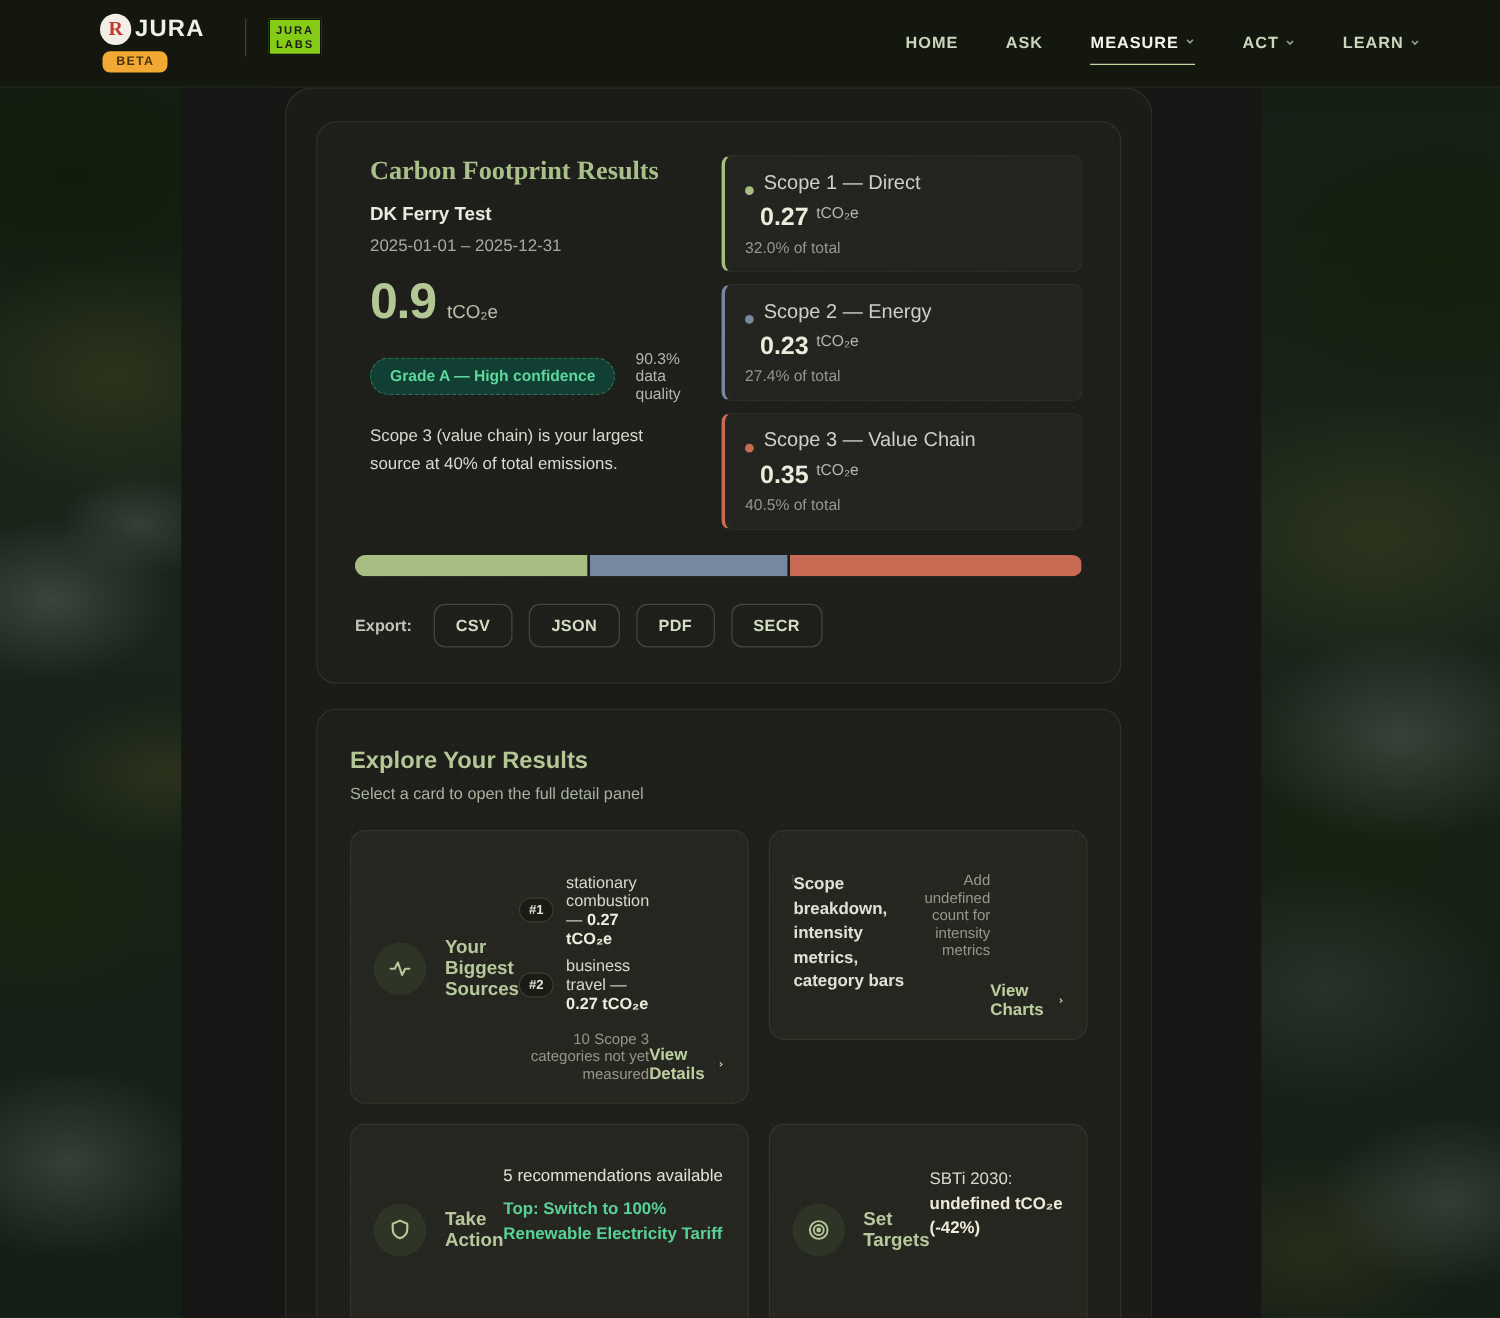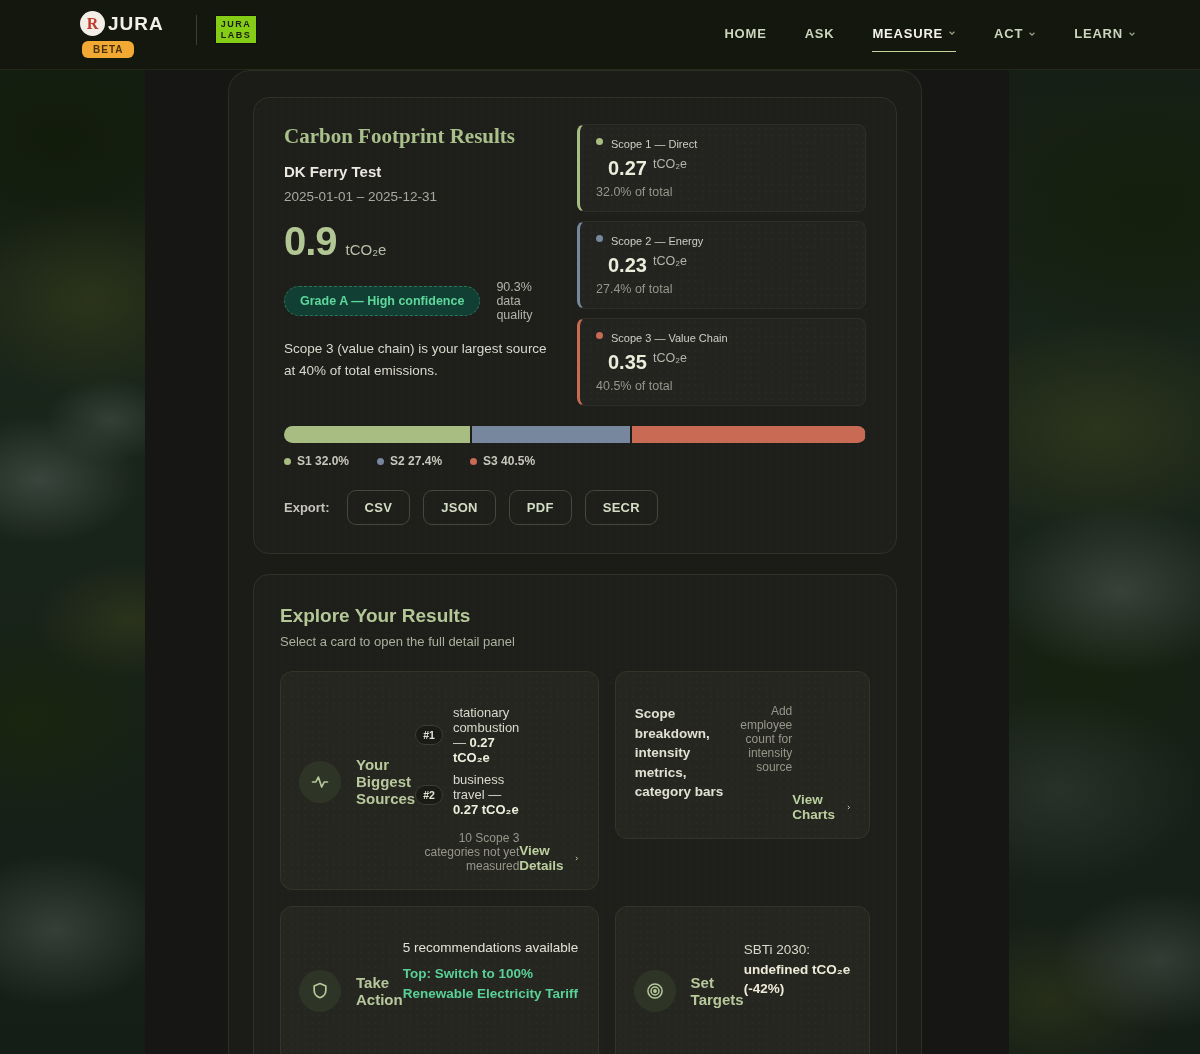--- a/index.html
+++ b/index.html
@@ -88,21 +88,21 @@
     border:1px solid #31312a;
     border-radius:16px;
     background-image:radial-gradient(rgba(255,255,255,.018) 1px, transparent 1.4px);
     background-size:8px 8px;
   }
   .results { padding:26px 30px 28px; }
   .explore { margin-top:20px; padding:30px 26px 26px; }
 
   
   .results-top { display:flex; gap:12px; }
-  .results-left { flex:1; padding-right:8px; }
+  .results-left { flex:1; padding-right:8px;margin-left:12px; }
   .results-title {
     font-family:"Liberation Serif","DejaVu Serif",serif;
     color:#a9c08b; font-size:21px; font-weight:bold;
   }
   .org { margin-top:14px; font-size:15px; font-weight:bold; color:#eceadf; }
   .period { margin-top:9px; font-size:13.5px; color:#a9a9a0; }
   .total-row { margin-top:15px; display:flex; align-items:baseline; gap:9px; }
   .total-value { font-size:40px; font-weight:bold; color:#b3c795; letter-spacing:-1px; }
   .total-unit { font-size:15px; color:#b9c0a8; }
   .badge-row { margin-top:16px; display:flex; align-items:center; gap:16px; }
@@ -114,21 +114,21 @@
   .dq { font-size:12.5px; color:#b4b4aa; }
   .insight { margin-top:16px; font-size:13.5px; line-height:1.65; color:#d9d9cd; max-width:290px; }
 
   .scope-col { width:289px; display:flex; flex-direction:column; gap:9px; }
   .scope-card {
     background:#232320; border:1px solid #2e2e28; border-left:3px solid #888;
     border-radius:8px; padding:13px 16px 12px;
     background-image:radial-gradient(rgba(255,255,255,.02) 1px, transparent 1.4px);
     background-size:7px 7px;
   }
-  .scope-label { display:flex; align-items:flex-start; gap:8px; font-size:11px; color:#cfcfc5; }
+  .scope-label { display:flex; align-items:flex-end; gap:8px; font-size:16px; color:#cfcfc5; }
   .dot { width:7px; height:7px; border-radius:50%; flex:0 0 auto; }
   .scope-value-row { margin-top:7px; display:flex; align-items:flex-start; gap:6px;margin-left:12px; }
   .scope-value { font-size:20px; font-weight:bold; color:#e9edda; }
   .scope-unit { font-size:12.5px; color:#b5b5ab; }
   .scope-share { margin-top:5px; font-size:12.5px; color:#96968c; }
 
   .stacked-bar {
     margin-top:20px; height:17px; border-radius:999px; overflow:hidden;
     display:flex; background:#2a2a25;
   }
@@ -303,34 +303,20 @@
           </div>
         </div>
       </div>
 
       <div class="stacked-bar">
           <div class="seg" style="width: 32%; background: rgb(167, 189, 130);"></div>
           <div class="seg" style="width: 27.4%; background: rgb(118, 135, 158);"></div>
           <div class="seg" style="width: 40.5%; background: rgb(201, 106, 84);"></div>
         </div>
 
-      <div class="legend">
-        <div class="legend-item">
-          <span class="dot" style="background: rgb(167, 189, 130);"></span>
-          <span>S1 32.0%</span>
-        </div>
-        <div class="legend-item">
-          <span class="dot" style="background: rgb(118, 135, 158);"></span>
-          <span>S2 27.4%</span>
-        </div>
-        <div class="legend-item">
-          <span class="dot" style="background: rgb(201, 106, 84);"></span>
-          <span>S3 40.5%</span>
-        </div>
-      </div>
 
       <div class="export-row">
         <span class="export-label">Export:</span>
         <button class="export-btn">CSV</button>
         <button class="export-btn">JSON</button>
         <button class="export-btn">PDF</button>
         <button class="export-btn">SECR</button>
       </div>
     </section>
 
@@ -368,21 +354,21 @@
           </div>
         </div>
 
         <div class="tile">
           <div class="mini-bar">
               <div class="seg" style="width: 32%; background: rgb(167, 189, 130);"></div>
               <div class="seg" style="width: 27.4%; background: rgb(118, 135, 158);"></div>
               <div class="seg" style="width: 40.5%; background: rgb(201, 106, 84);"></div>
             </div>
           <div class="tile-desc">Scope breakdown, intensity metrics, category bars</div>
-          <div class="tile-note">Add employee count for intensity source</div>
+          <div class="tile-note">Add undefined count for intensity metrics</div>
           <div class="tile-link">
             <span>View Charts</span>
             <svg viewBox="0 0 10 10" fill="none" stroke="currentColor" stroke-width="1.8">
                 <path d="M3.5 2 L6.5 5 L3.5 8"></path>
               </svg>
           </div>
         </div>
 
         <div class="tile">
           <div class="tile-head">

